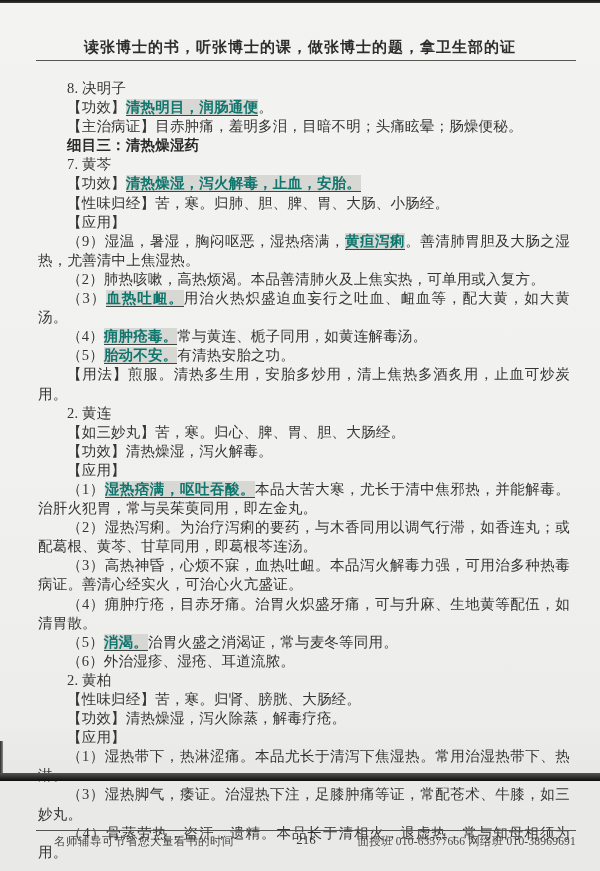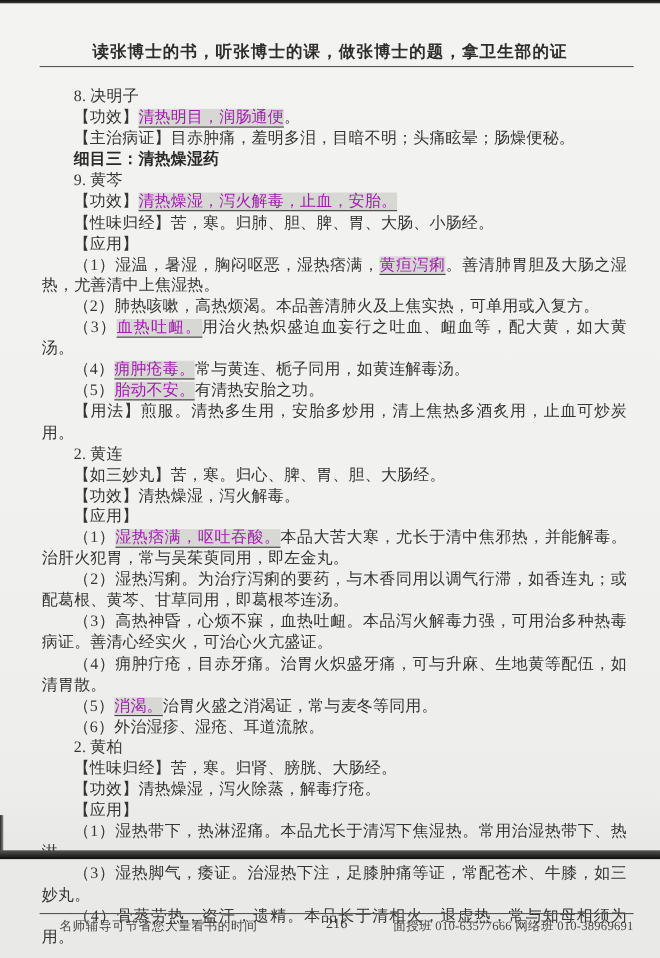--- a/index.html
+++ b/index.html
@@ -43,22 +43,22 @@
     font-size: 14.5px; line-height: 19.1px;
     text-align: justify;
     letter-spacing: 0.2px;
     color: #363534;
   }
   .doc-body p.line { margin: 0; text-indent: 2em; }
   .doc-body p.heading { font-weight: bold; color: #2b2a29; }
   .hl {
     background: #d7d7d4;
     border-bottom: 1.2px solid #45433f;
-    font-weight: 400;
-    color: #a21caf;
+    font-weight: 700;
+    color: #0f766e;
   }
   .footer-rule {
     position: absolute; top: 830px; left: 36px; width: 540px; height: 0;
     border-top: 1.2px solid #55534e;
   }
   .footer {
     position: absolute; top: 834px; left: 36px; width: 540px;
     font-size: 11.5px; color: #474543;
     display: flex; justify-content: space-between; align-items: flex-start;
   }
@@ -76,25 +76,25 @@
   <div class="scan-edge-top"></div>
 
   <div class="header-slogan">读张博士的书，听张博士的课，做张博士的题，拿卫生部的证</div>
   <div class="header-rule"></div>
 
   <div class="doc-body">
       <p class="line"><span>8. 决明子</span></p>
       <p class="line"><span>【功效】</span><span class="hl">清热明目，润肠通便</span><span>。</span></p>
       <p class="line"><span>【主治病证】目赤肿痛，羞明多泪，目暗不明；头痛眩晕；肠燥便秘。</span></p>
       <p class="line heading"><span>细目三：清热燥湿药</span></p>
-      <p class="line"><span>9. 黄芩</span></p>
+      <p class="line"><span>7. 黄芩</span></p>
       <p class="line"><span>【功效】</span><span class="hl">清热燥湿，泻火解毒，止血，安胎。</span></p>
       <p class="line"><span>【性味归经】苦，寒。归肺、胆、脾、胃、大肠、小肠经。</span></p>
       <p class="line"><span>【应用】</span></p>
-      <p class="line"><span>（1）湿温，暑湿，胸闷呕恶，湿热痞满，</span><span class="hl">黄疸泻痢</span><span>。善清肺胃胆及大肠之湿热，尤善清中上焦湿热。</span></p>
+      <p class="line"><span>（9）湿温，暑湿，胸闷呕恶，湿热痞满，</span><span class="hl">黄疸泻痢</span><span>。善清肺胃胆及大肠之湿热，尤善清中上焦湿热。</span></p>
       <p class="line"><span>（2）肺热咳嗽，高热烦渴。本品善清肺火及上焦实热，可单用或入复方。</span></p>
       <p class="line"><span>（3）</span><span class="hl">血热吐衄。</span><span>用治火热炽盛迫血妄行之吐血、衄血等，配大黄，如大黄汤。</span></p>
       <p class="line"><span>（4）</span><span class="hl">痈肿疮毒。</span><span>常与黄连、栀子同用，如黄连解毒汤。</span></p>
       <p class="line"><span>（5）</span><span class="hl">胎动不安。</span><span>有清热安胎之功。</span></p>
       <p class="line"><span>【用法】煎服。清热多生用，安胎多炒用，清上焦热多酒炙用，止血可炒炭用。</span></p>
       <p class="line"><span>2. 黄连</span></p>
       <p class="line"><span>【如三妙丸】苦，寒。归心、脾、胃、胆、大肠经。</span></p>
       <p class="line"><span>【功效】清热燥湿，泻火解毒。</span></p>
       <p class="line"><span>【应用】</span></p>
       <p class="line"><span>（1）</span><span class="hl">湿热痞满，呕吐吞酸。</span><span>本品大苦大寒，尤长于清中焦邪热，并能解毒。治肝火犯胃，常与吴茱萸同用，即左金丸。</span></p>

